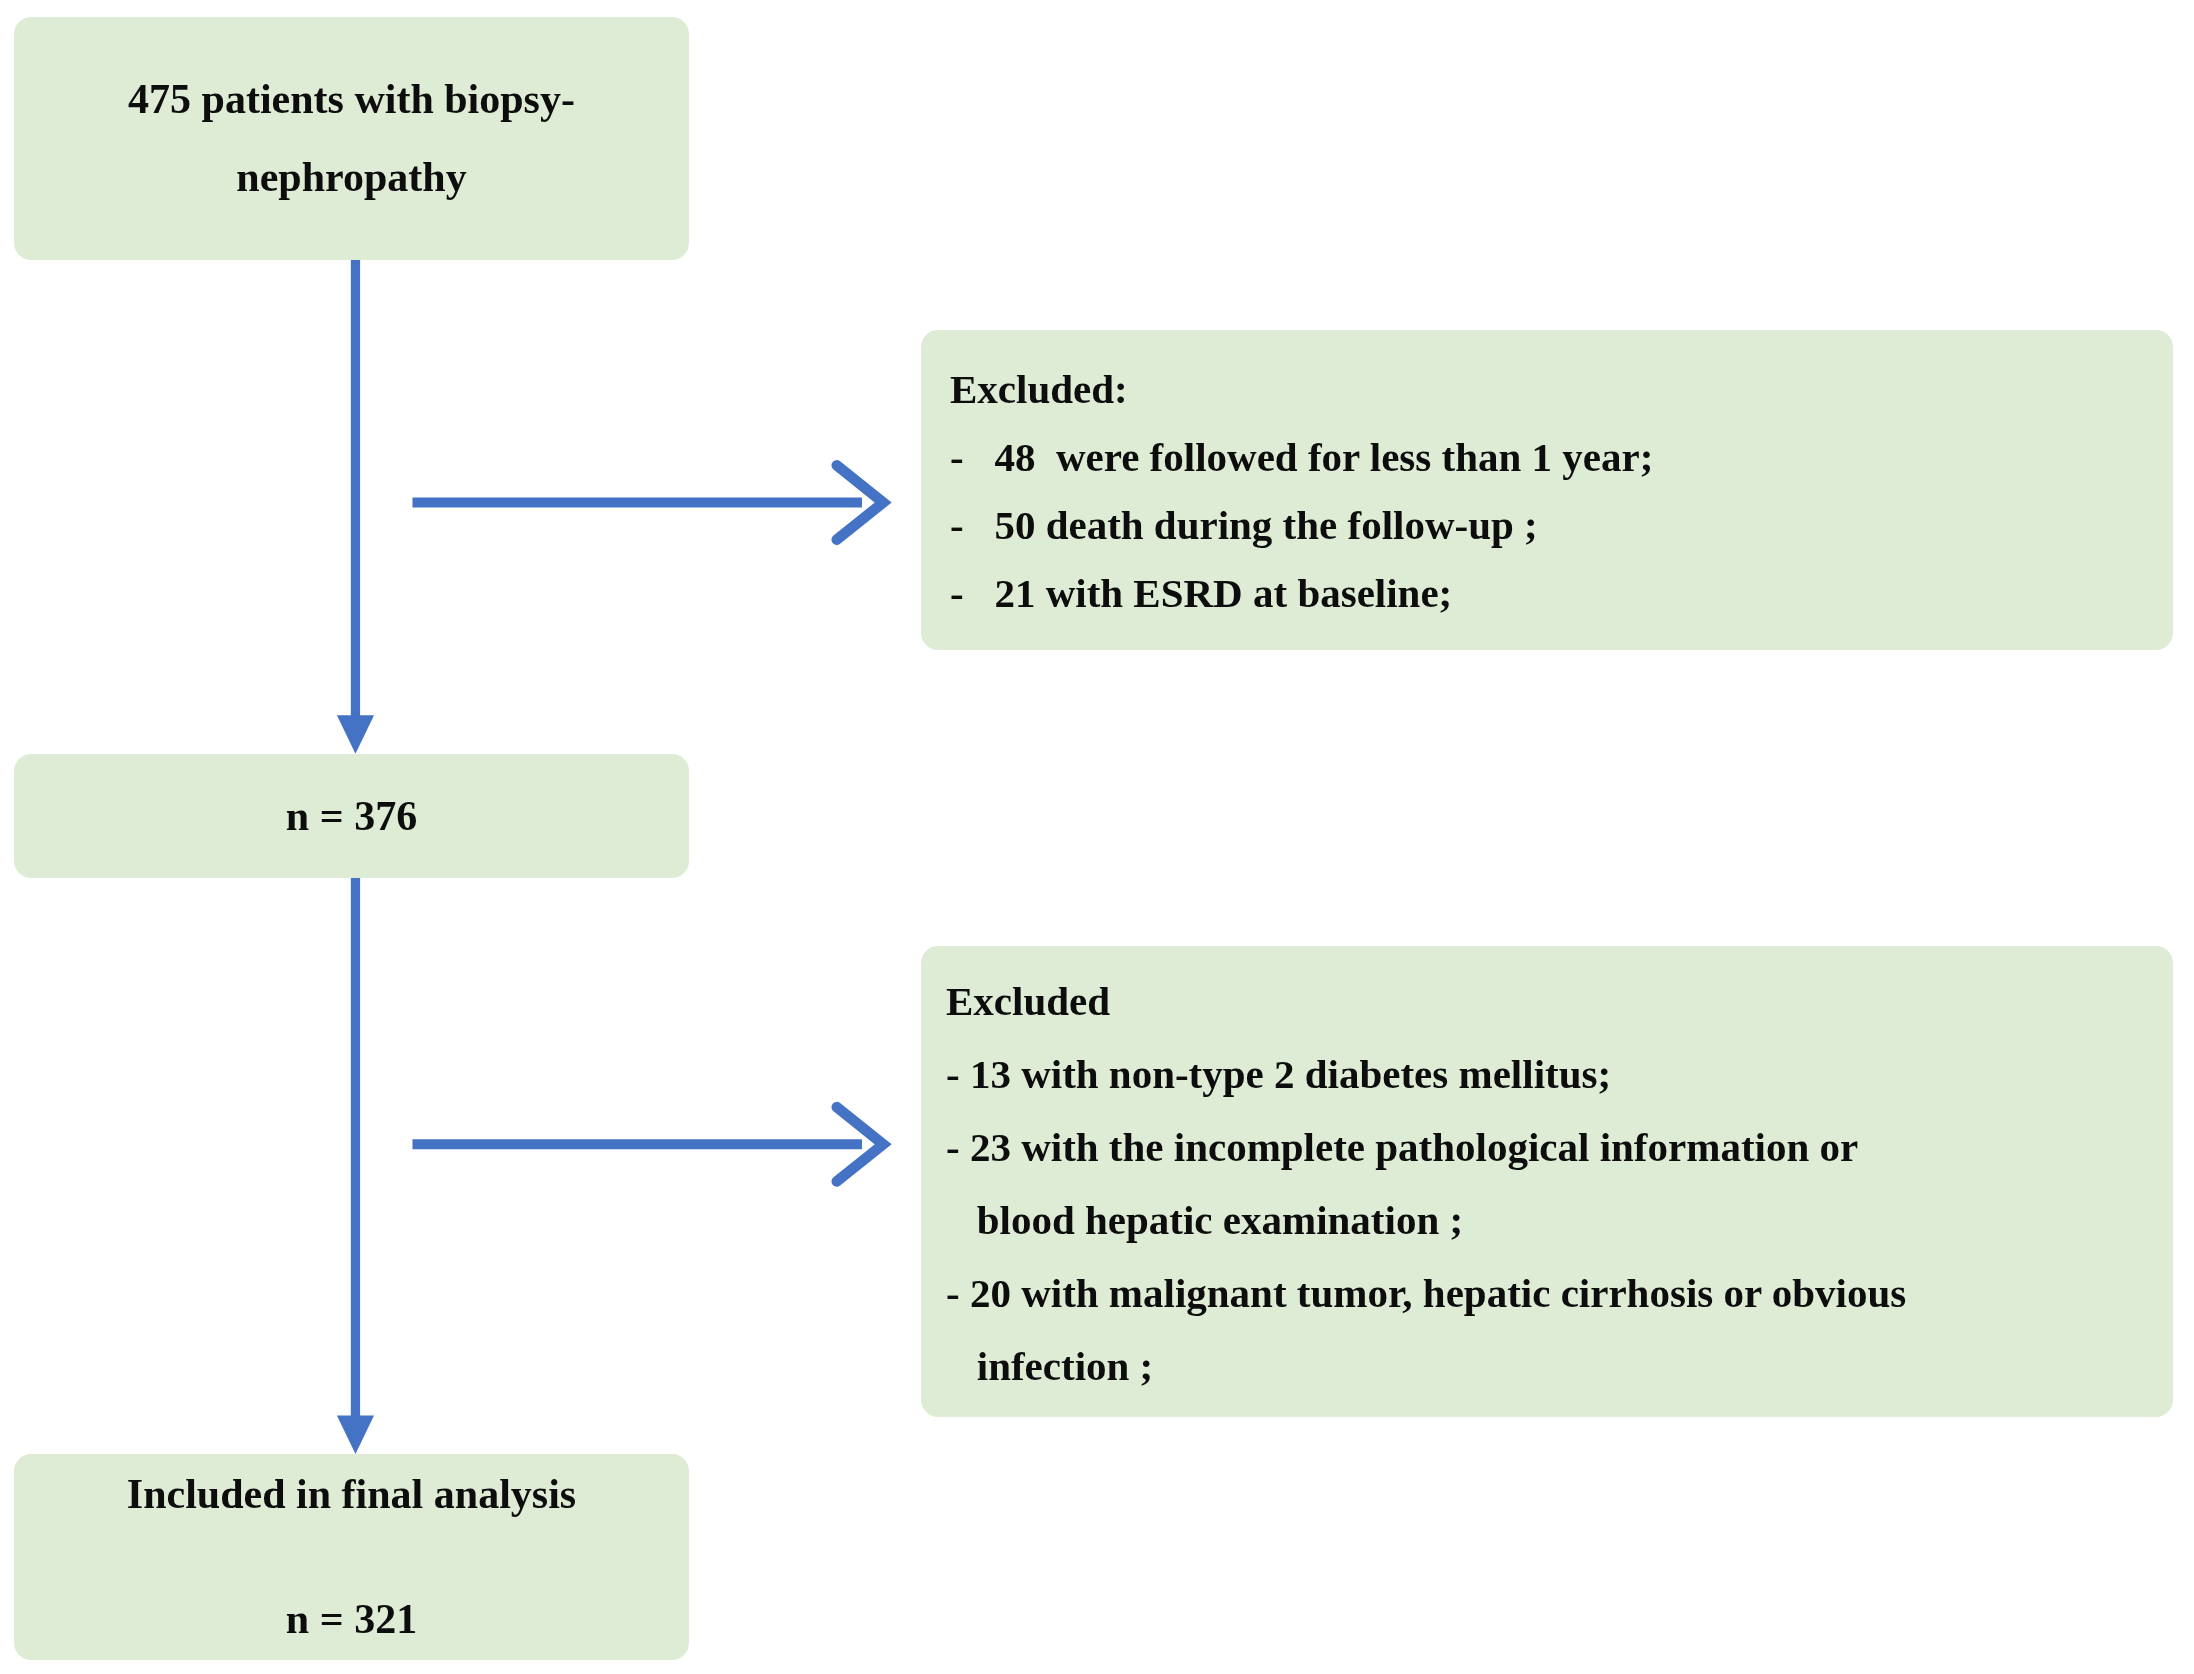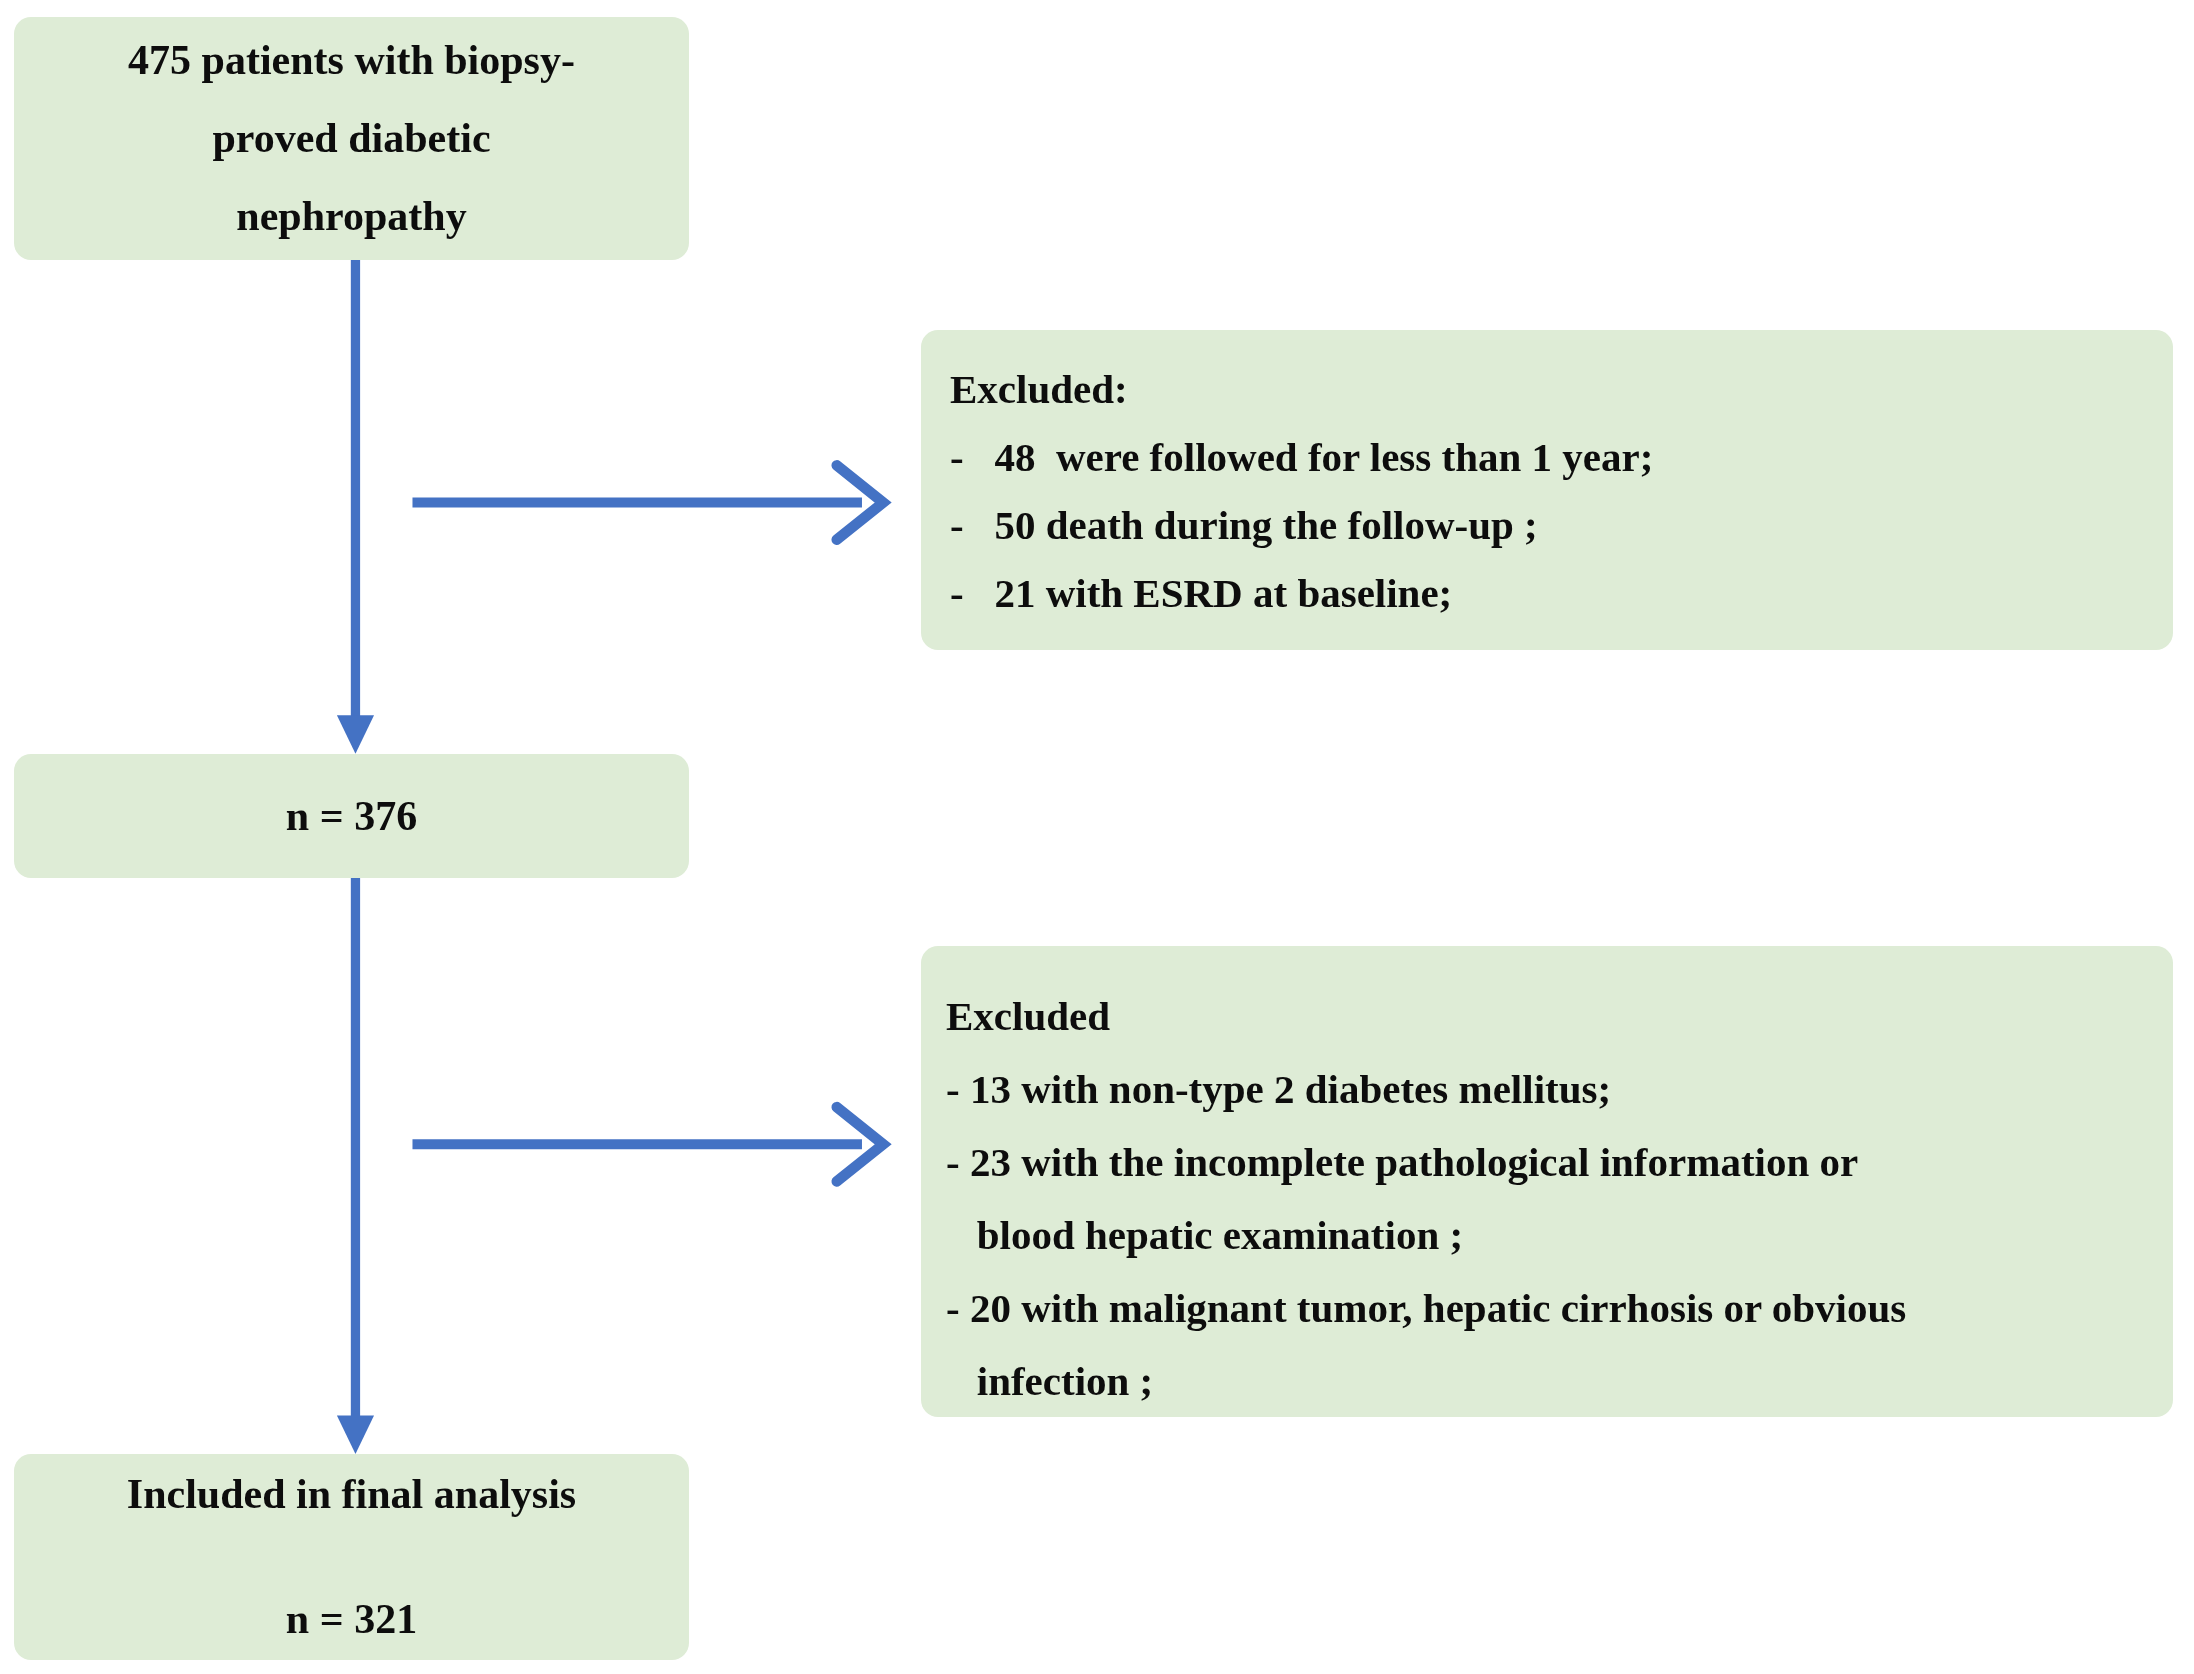--- a/index.html
+++ b/index.html
@@ -41,21 +41,21 @@
   }
   
   .count-box {
     left: 14px; top: 754px; width: 675px; height: 124px;
     display: flex; justify-content: center; align-items: center;
     font-size: 42px;
   }
   
   .excluded-box-2 {
     left: 921px; top: 946px; width: 1252px; height: 471px;
-    padding: 34px 16px 0 25px;
+    padding: 19px 16px 0 25px;
     font-size: 41px; line-height: 73px;
   }
   
   .final-box {
     left: 14px; top: 1454px; width: 675px; height: 206px;
     display: flex; flex-direction: column; justify-content: center; align-items: center;
     text-align: center; gap: 32px;
     font-size: 42px; line-height: 93px;
   }
   .arrow-layer {
@@ -64,21 +64,20 @@
     pointer-events: none;
   }
 </style>
 </head>
 <body>
 
 <div class="canvas">
 
   <div class="box start-box">
     <div class="line">475 patients with biopsy-</div>
-    <div class="line">proved diabetic</div>
     <div class="line">nephropathy</div>
   </div>
 
   <svg class="arrow-layer" viewBox="0 0 3309 2525" xmlns="http://www.w3.org/2000/svg">
 
     <line x1="536" y1="392" x2="536" y2="1085" stroke-width="14" stroke="#4472c4"></line>
     <polygon points="508,1079 564,1079 536,1137" fill="#4472c4"></polygon>
 
     <line x1="536" y1="1290" x2="536" y2="2140" stroke-width="14" stroke="#4472c4"></line>
     <polygon points="508,2135 564,2135 536,2193" fill="#4472c4"></polygon>

